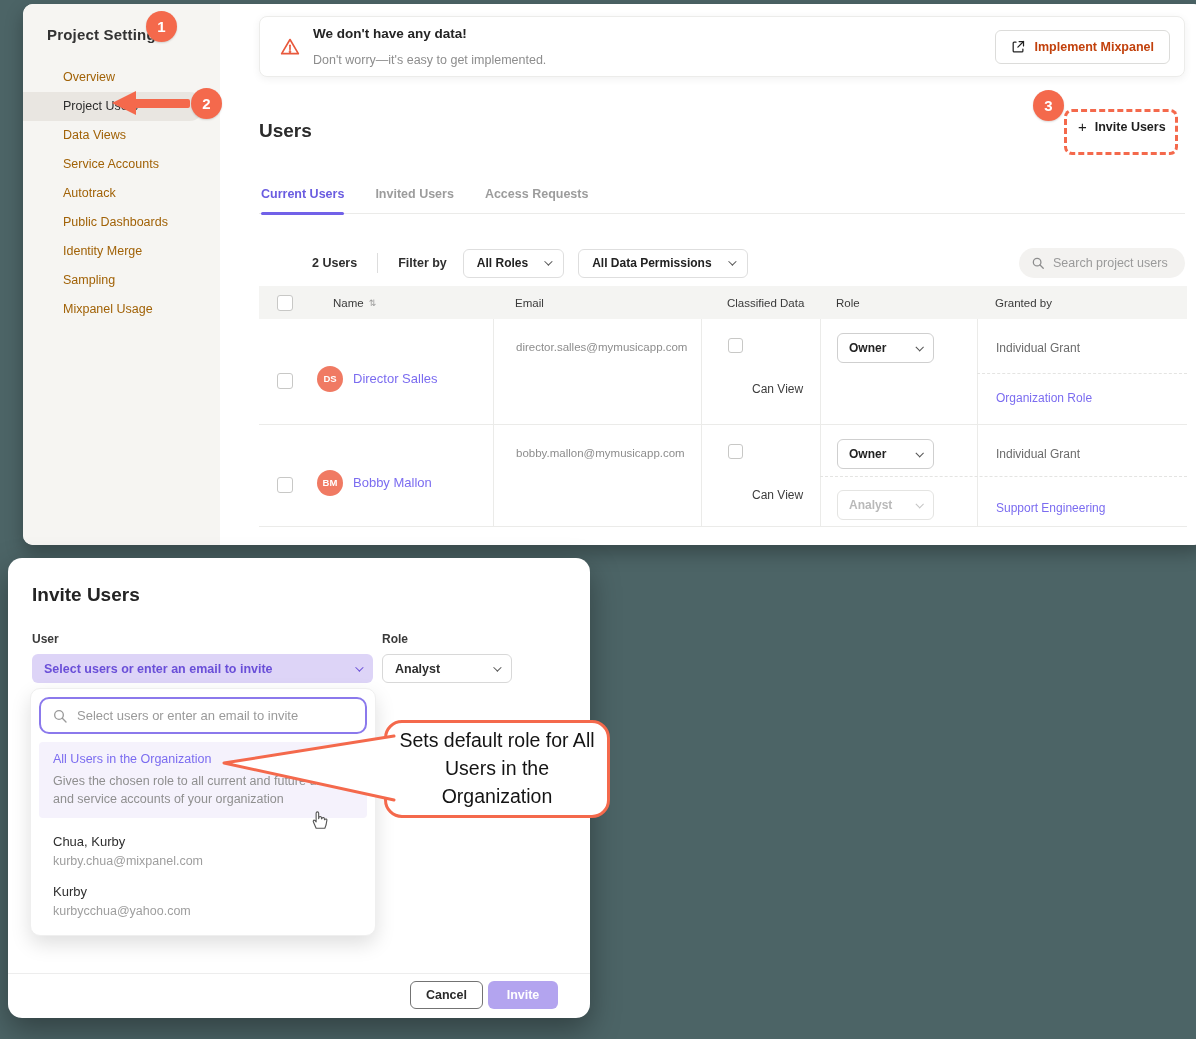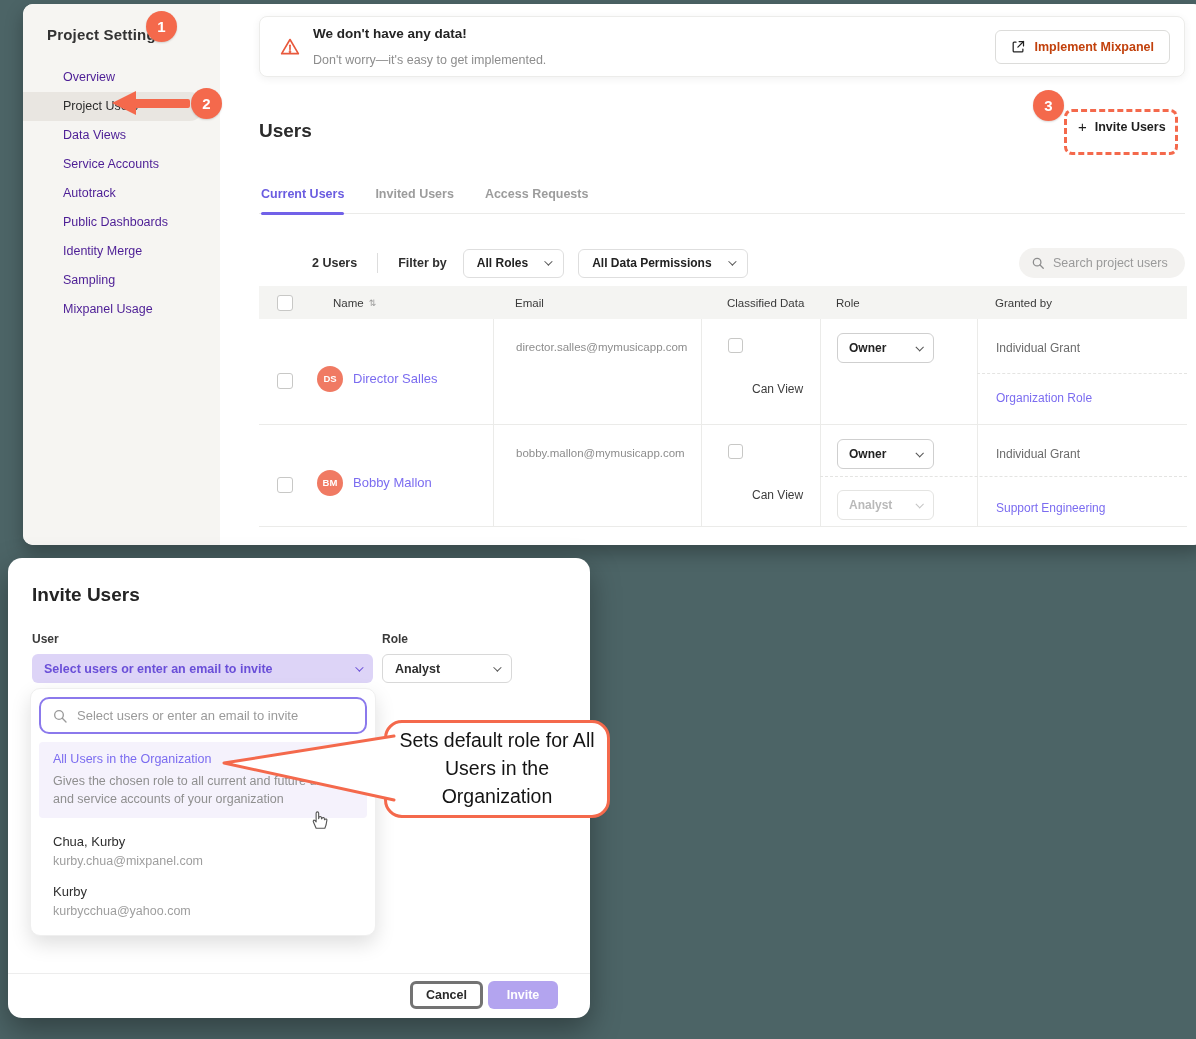--- a/index.html
+++ b/index.html
@@ -11,21 +11,21 @@
     width:1196px; height:1039px; position:relative; overflow:hidden;
     background:var(--teal_bg);
     font-family:"Liberation Sans", sans-serif;
     -webkit-font-smoothing:antialiased;
   }
   
   .top-card{position:absolute; left:23px; top:4px; width:1180px; height:541px; background:#fff;
     border-radius:10px; box-shadow:0 8px 18px rgba(0,0,0,.28); display:flex; overflow:hidden;}
   .sidebar{width:197px; flex-shrink:0; background:#f6f5f2; padding-top:16px;}
   .sidebar-title{font-size:15px; font-weight:bold; color:#333; margin:6px 0 20px 24px; letter-spacing:.2px;}
-  .nav-item{height:29px; line-height:29px; padding-left:40px; font-size:12.5px; color:#4c1d95; cursor:pointer; position:relative;}
+  .nav-item{height:29px; line-height:29px; padding-left:40px; font-size:12.5px; color:#a16207; cursor:pointer; position:relative;}
   .nav-item.active{background:#e9e6e1; border-radius:0 16px 16px 0; margin-right:16px; color:#2c2c2c;}
   .main{flex:1; position:relative; background:#fff;}
 
   
   .banner{position:absolute; left:39px; top:12px; right:18px; height:61px; background:#fff;
     border:1px solid #ececea; border-radius:8px; box-shadow:0 2px 8px rgba(0,0,0,.06);
     display:flex; align-items:center; padding:0 14px 0 20px;}
   .banner-texts{margin-left:13px;}
   .banner-title{font-size:13.5px; font-weight:bold; color:#242424;}
   .banner-sub{font-size:12.5px; color:#8d8d8d; margin-top:12px;}
@@ -112,21 +112,21 @@
   .dd-search input{border:0; outline:none; background:transparent; font-size:13px; color:#555; width:270px; font-family:inherit;}
   .dd-search input::placeholder{color:#9a9a9a;}
   .org-option{margin:8px 8px 0; background:var(--lavender_light); border-radius:4px; padding:10px 14px; cursor:pointer;}
   .org-title{font-size:12.5px; color:var(--link_purple); margin-bottom:6px;}
   .org-desc{font-size:12.5px; color:#8f8f8f; line-height:1.45; max-width:300px;}
   .dd-opt{padding:0 0 0 22px; margin-top:16px; cursor:pointer;}
   .dd-opt .nm{font-size:13px; color:#2f2f2f; margin-bottom:5px;}
   .dd-opt .em{font-size:12.5px; color:#9e9e9e;}
   .hand{position:absolute; left:278px; top:120px; z-index:12;}
   .modal-footer{position:absolute; left:0; right:0; bottom:0; height:45px; border-top:1px solid #ededed;}
-  .btn-cancel{position:absolute; left:402px; bottom:9px; width:73px; height:28px; background:#fff; border:3px solid #737373; border-radius:6px;
+  .btn-cancel{position:absolute; left:402px; bottom:9px; width:73px; height:28px; background:#fff; border:1px solid #737373; border-radius:6px;
     font-size:12.5px; font-weight:bold; color:#2b2b2b; font-family:inherit; cursor:pointer;}
   .btn-invite{position:absolute; right:32px; bottom:9px; width:70px; height:28px; background:var(--invite_disabled); border:0; border-radius:6px;
     font-size:12.5px; font-weight:bold; color:#fff; font-family:inherit; cursor:pointer;}
 
   
   .callout{position:absolute; left:384px; top:720px; width:226px; height:98px; background:#fff; border:3px solid var(--coral);
     border-radius:18px; z-index:20; display:flex; align-items:center; justify-content:center; text-align:center;}
   .callout span{font-size:19.5px; color:#141414; line-height:1.42; padding:0 6px;}
   .callout-tail{position:absolute; left:218px; top:728px; z-index:21; pointer-events:none;}
 </style>

